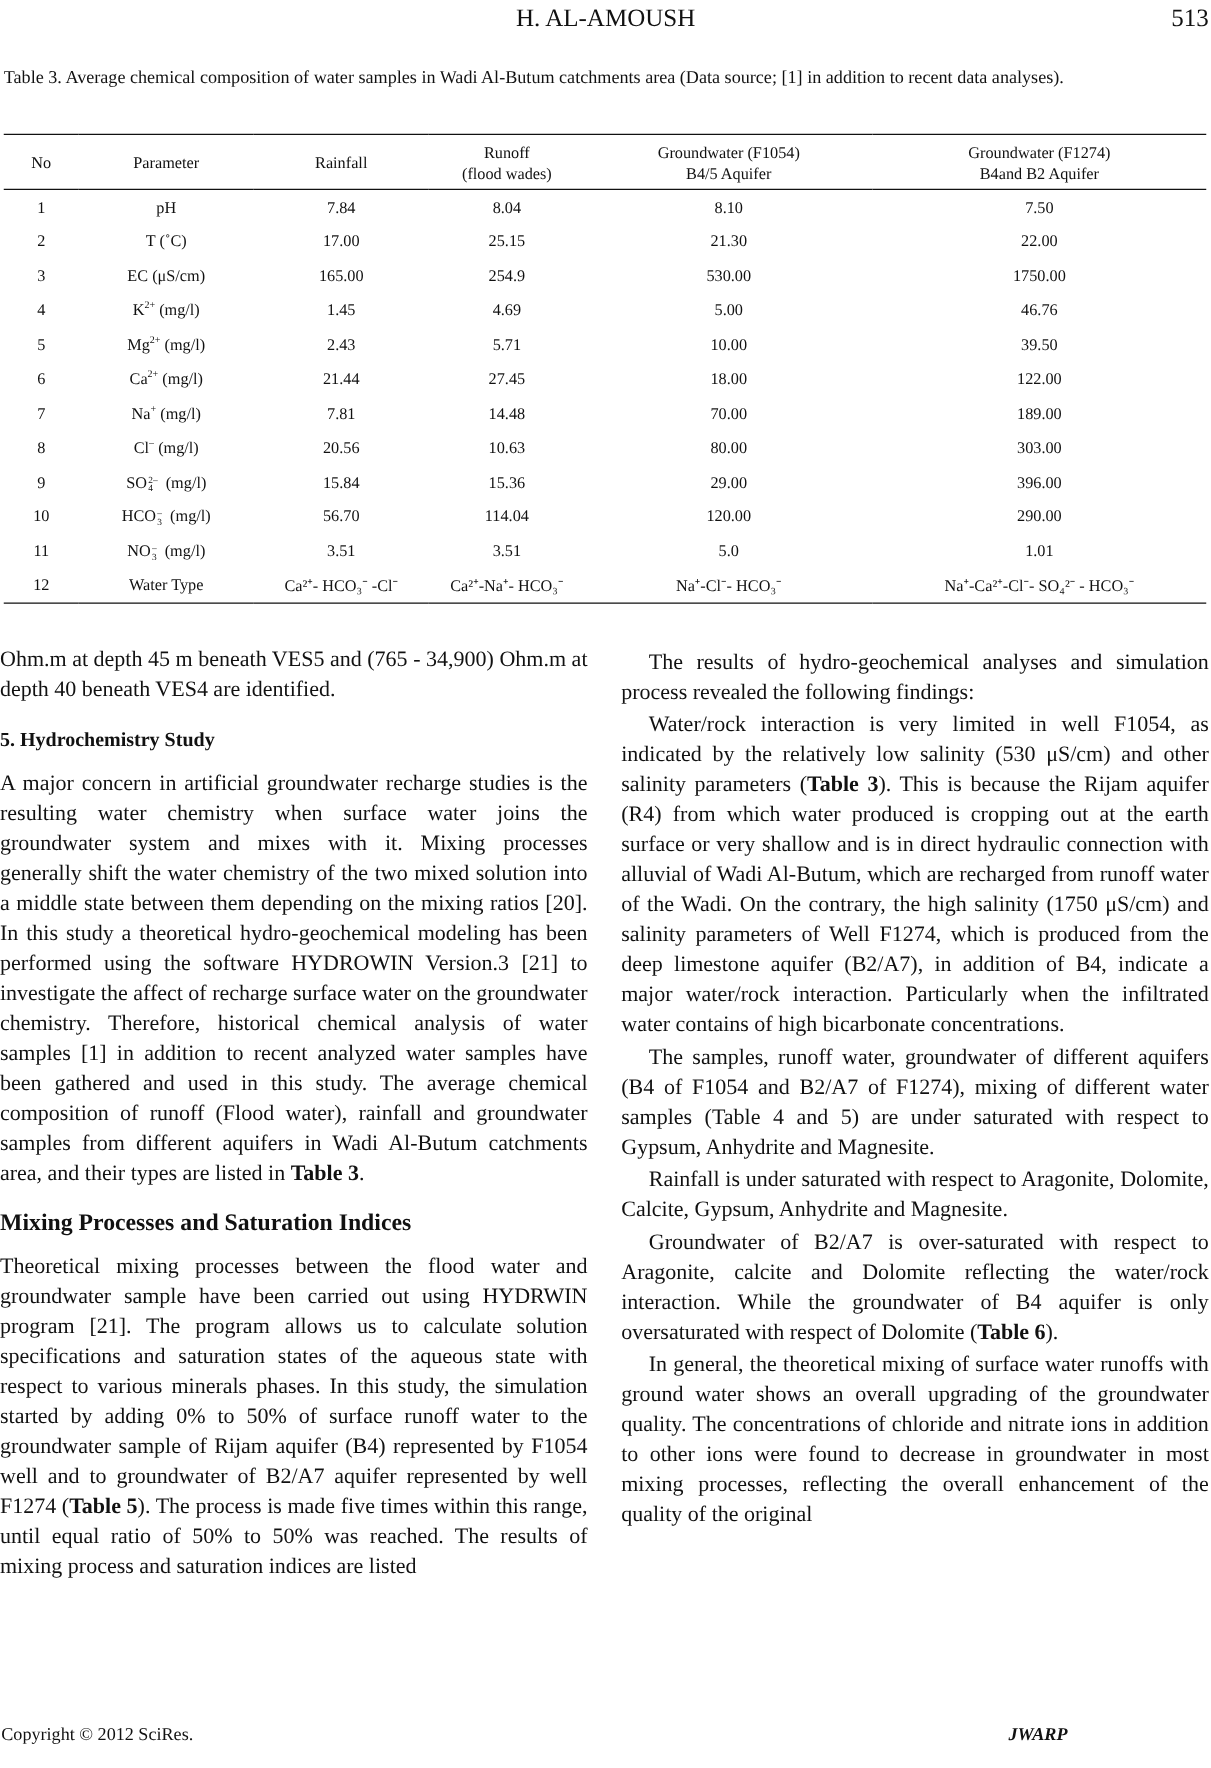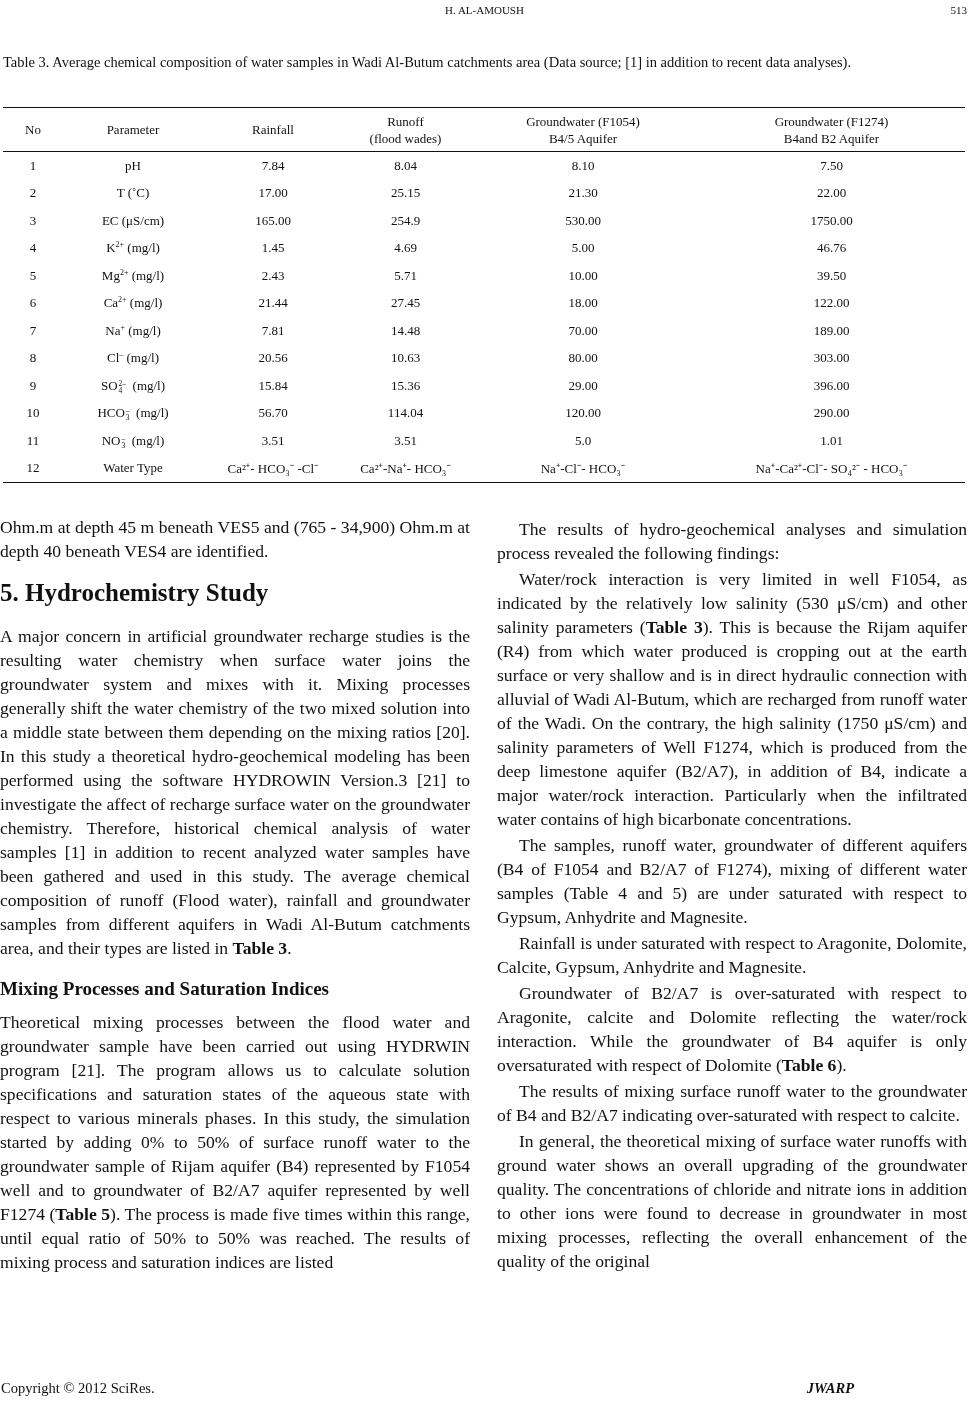--- a/index.html
+++ b/index.html
@@ -2,21 +2,21 @@
 <html><head>
 <meta charset="utf-8">
 <style>
   html, body { margin: 0; padding: 0; background: #ffffff; }
   body {
     width: 969px; height: 1414px; position: relative; overflow: hidden;
     font-family: "Liberation Serif", serif; color: #111;
   }
   .running-head {
     position: absolute; top: 4px; left: 0; width: 969px; height: 20px;
-    font-size: 11px;
+    font-size: 20px;
   }
   .running-head .author { position: absolute; left: 0; width: 969px; text-align: center; top: 0; }
   .running-head .page { position: absolute; right: 2px; top: 0; margin-left: 30px; }
   .caption {
     position: absolute; left: 3px; top: 52px; width: 962px;
     font-family: "Liberation Sans Narrow", "Liberation Serif", serif;
     font-weight: normal; font-size: 14.5px; line-height: 21px; text-align: justify;
   }
   table.data {
     position: absolute; left: 3px; top: 107px; width: 962px;
@@ -35,21 +35,21 @@
   sup, sub { font-size: 8px; line-height: 0; }
   .ion { white-space: nowrap; }
   .stack { display: inline-block; vertical-align: middle; line-height: 7px; font-size: 7.5px; text-align: left; margin-left: 1px; }
   .stack span { display: block; }
 
   .col { position: absolute; width: 470px; font-size: 17.6px; line-height: 24px; text-align: justify; }
   .col.left { left: 0; top: 515px; }
   .col.right { left: 497px; top: 515px; }
   .col p { margin: 0; }
   .col p.indent { text-indent: 22px; margin-top: 2px; }
-  h2.section { font-size: 25px; font-weight: bold; margin: 17px 0 18px 0; line-height: 26px; }
+  h2.section { font-size: 16px; font-weight: bold; margin: 17px 0 8px 0; line-height: 26px; }
   h3.subsection { font-size: 19px; font-weight: bold; margin: 17px 0 9px 0; line-height: 24px; }
   b { font-weight: bold; }
   .footer {
     position: absolute; top: 1380px; left: 0; width: 856px; height: 22px;
     font-family: "Liberation Sans Narrow", "Liberation Serif", serif; font-size: 14.5px;
   }
   .footer .copy { position: absolute; left: 1px; }
   .footer .journal { position: absolute; right: 2px; font-weight: bold; font-style: italic; }
 </style>
 </head>
@@ -203,20 +203,19 @@
   <h3 class="subsection">Mixing Processes and Saturation Indices</h3>
   <p><span>Theoretical mixing processes between the flood water and groundwater sample have been carried out using HYDRWIN program [21]. The program allows us to calculate solution specifications and saturation states of the aqueous state with respect to various minerals phases. In this study, the simulation started by adding 0% to 50% of surface runoff water to the groundwater sample of Rijam aquifer (B4) represented by F1054 well and to groundwater of B2/A7 aquifer represented by well F1274 (</span><b>Table 5</b><span>). The process is made five times within this range, until equal ratio of 50% to 50% was reached. The results of mixing process and saturation indices are listed</span></p>
 </div>
 
 <div class="col right">
   <p class="indent">The results of hydro-geochemical analyses and simulation process revealed the following findings:</p>
   <p class="indent"><span>Water/rock interaction is very limited in well F1054, as indicated by the relatively low salinity (530 μS/cm) and other salinity parameters (</span><b>Table 3</b><span>). This is because the Rijam aquifer (R4) from which water produced is cropping out at the earth surface or very shallow and is in direct hydraulic connection with alluvial of Wadi Al-Butum, which are recharged from runoff water of the Wadi. On the contrary, the high salinity (1750 μS/cm) and salinity parameters of Well F1274, which is produced from the deep limestone aquifer (B2/A7), in addition of B4, indicate a major water/rock interaction. Particularly when the infiltrated water contains of high bicarbonate concentrations.</span></p>
   <p class="indent">The samples, runoff water, groundwater of different aquifers (B4 of F1054 and B2/A7 of F1274), mixing of different water samples (Table 4 and 5) are under saturated with respect to Gypsum, Anhydrite and Magnesite.</p>
   <p class="indent">Rainfall is under saturated with respect to Aragonite, Dolomite, Calcite, Gypsum, Anhydrite and Magnesite.</p>
   <p class="indent"><span>Groundwater of B2/A7 is over-saturated with respect to Aragonite, calcite and Dolomite reflecting the water/rock interaction. While the groundwater of B4 aquifer is only oversaturated with respect of Dolomite (</span><b>Table 6</b><span>).</span></p>
-  <p class="indent">The results of mixing surface runoff water to the groundwater of B4 and B2/A7 indicating over-saturated with respect to calcite.</p>
   <p class="indent">In general, the theoretical mixing of surface water runoffs with ground water shows an overall upgrading of the groundwater quality. The concentrations of chloride and nitrate ions in addition to other ions were found to decrease in groundwater in most mixing processes, reflecting the overall enhancement of the quality of the original</p>
 </div>
 
 <div class="footer">
   <span class="copy">Copyright © 2012 SciRes.</span>
   <span class="journal">JWARP</span>
 </div>
 
 </body></html>

